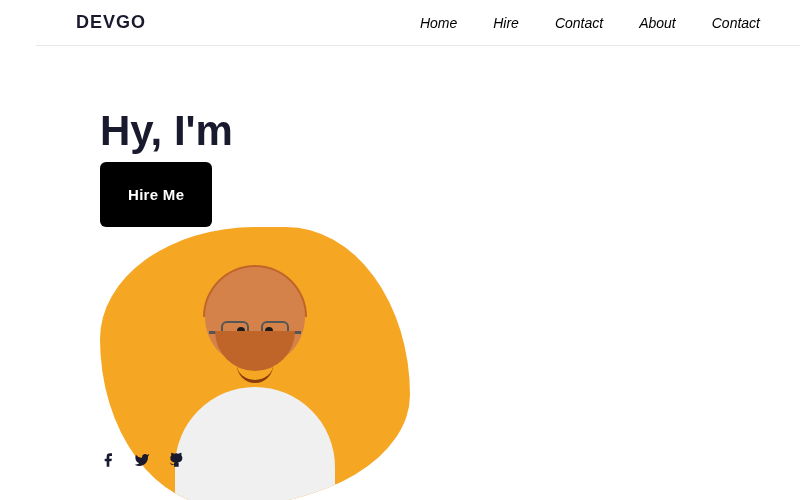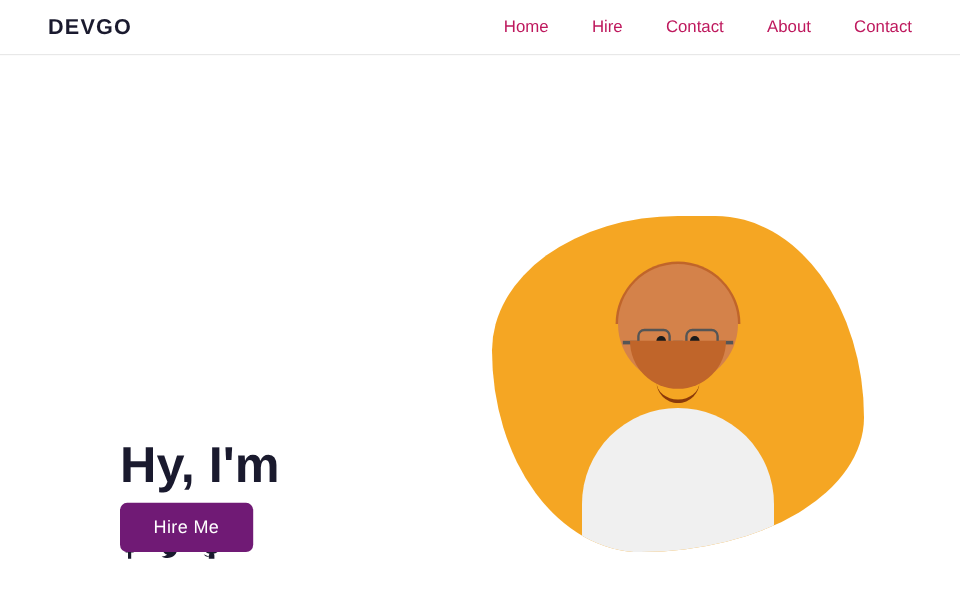--- a/index.html
+++ b/index.html
@@ -18,50 +18,53 @@
     }
 
     
     .navbar {
       display: flex;
       align-items: center;
       justify-content: space-between;
       padding: 12px 40px;
       border-bottom: 1px solid #e8e8e8;
       background: #fff;
+      margin-left: 36px;
     }
 
     .nav-logo {
       font-size: 18px;
       font-weight: 800;
       color: #1a1a2e;
       letter-spacing: 1px;
     }
 
     .nav-links {
       display: flex;
       gap: 36px;
       list-style: none;
     }
 
     .nav-links li a {
       text-decoration: none;
-      color: #be185d;
+      color: #000000;
       font-size: 14px;
       font-weight: 500;
+      font-style: italic;
     }
 
     
     .hero {
       display: flex;
-      align-items: flex-end;
+      align-items: flex-start;
       justify-content: space-between;
       padding: 60px 80px 40px 100px;
       height: calc(500px - 46px);
       position: relative;
+      flex-direction: column;
     }
 
     .hero-text {
       flex: 1;
       z-index: 2;
     }
 
     .hero-text h1 {
       font-size: 42px;
       font-weight: 800;
@@ -75,27 +78,27 @@
     }
 
     .hero-text h2 {
       font-size: 38px;
       font-weight: 800;
       color: #1a1a2e;
       margin-bottom: 28px;
     }
 
     .hire-btn {
-      background: #701a75;
+      background: #000000;
       color: #fff;
       border: none;
-      padding: 12px 28px;
+      padding: 24px 28px;
       border-radius: 6px;
       font-size: 15px;
-      font-weight: 400;
+      font-weight: 700;
       cursor: pointer;
       letter-spacing: 0.3px;
     }
 
     
     .social-icons {
       position: absolute;
       bottom: 28px;
       left: 100px;
       display: flex;

